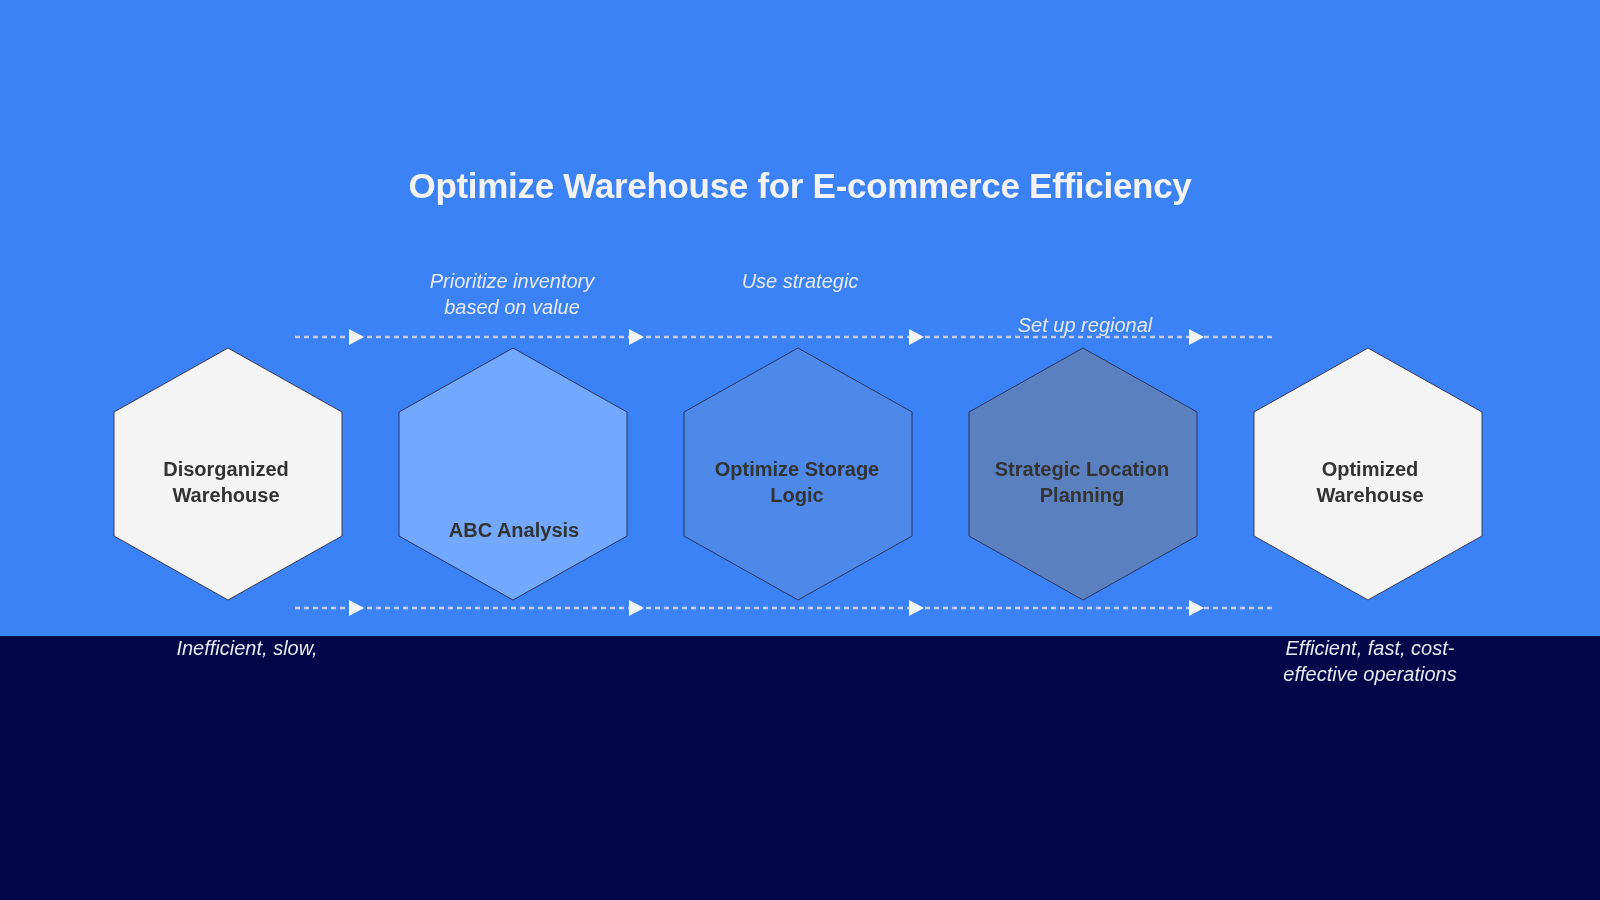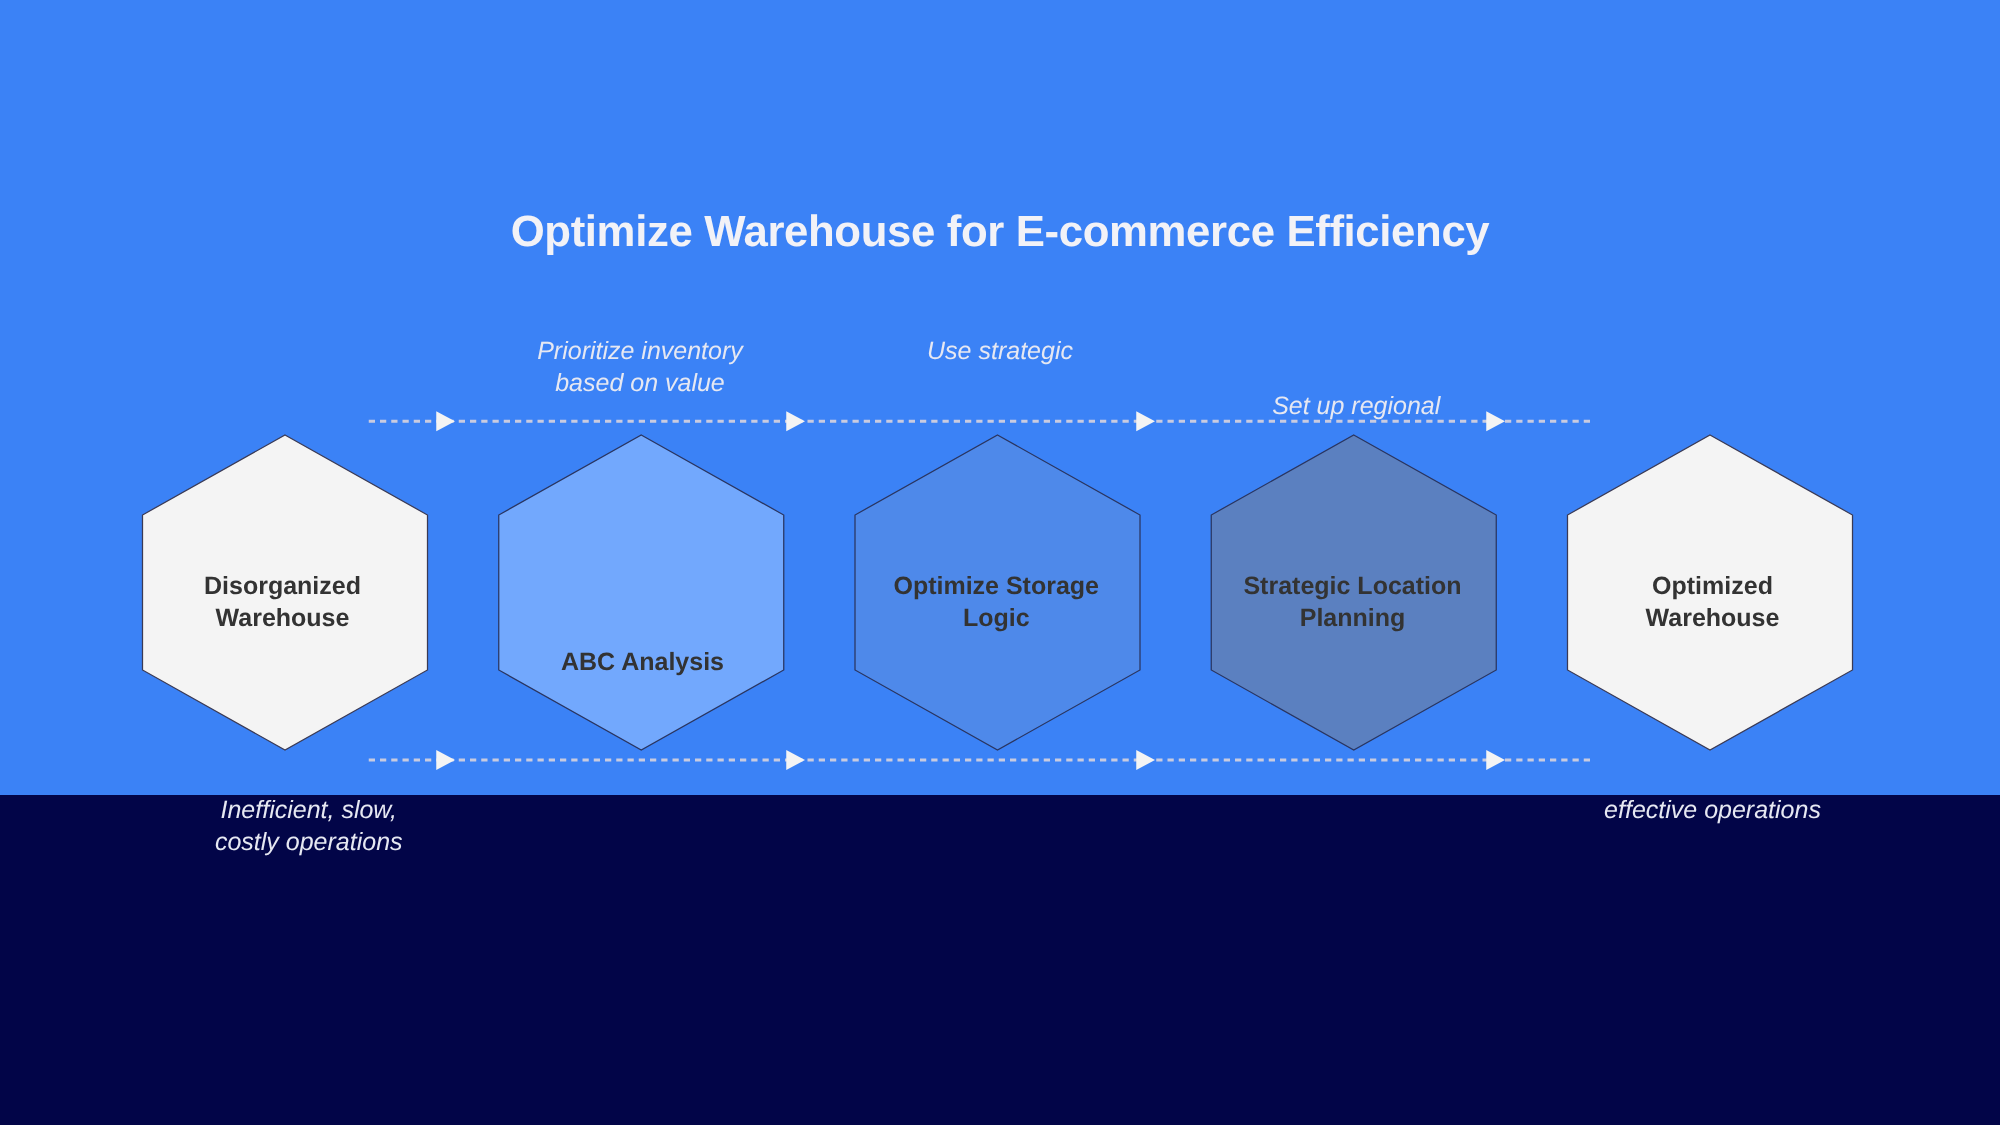--- a/index.html
+++ b/index.html
@@ -124,19 +124,19 @@
   </div>
   <div class="caption" style="left:800px; top:268px;">
     <div>Use strategic</div>
   </div>
   <div class="caption" style="left:1085px; top:268px;margin-top:44px;">
     <div>Set up regional</div>
   </div>
 
   <div class="caption" style="left:247px; top:635px;">
     <div>Inefficient, slow,</div>
-    <div>costly operations</div>
   </div>
   <div class="caption" style="left:1370px; top:635px;">
+    <div>Efficient, fast, cost-</div>
     <div>effective operations</div>
   </div>
 
 </div>
 
 </body></html>

